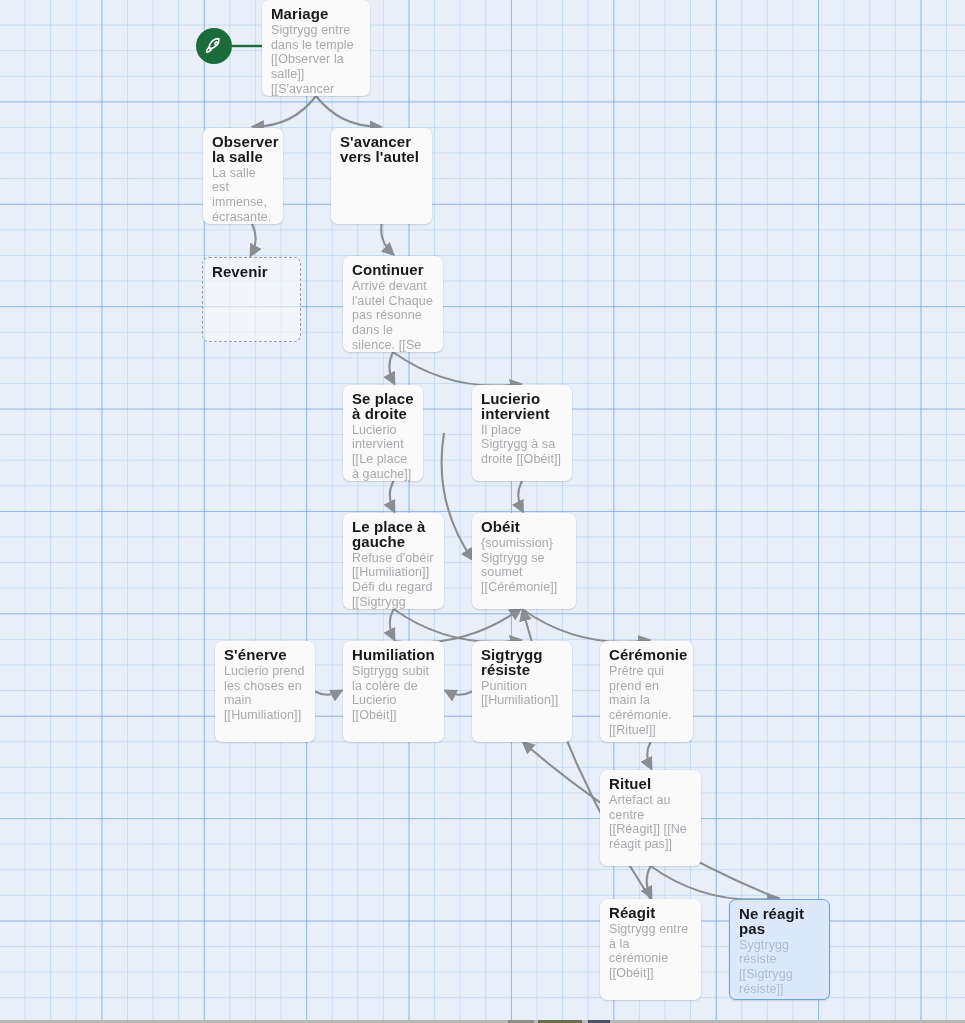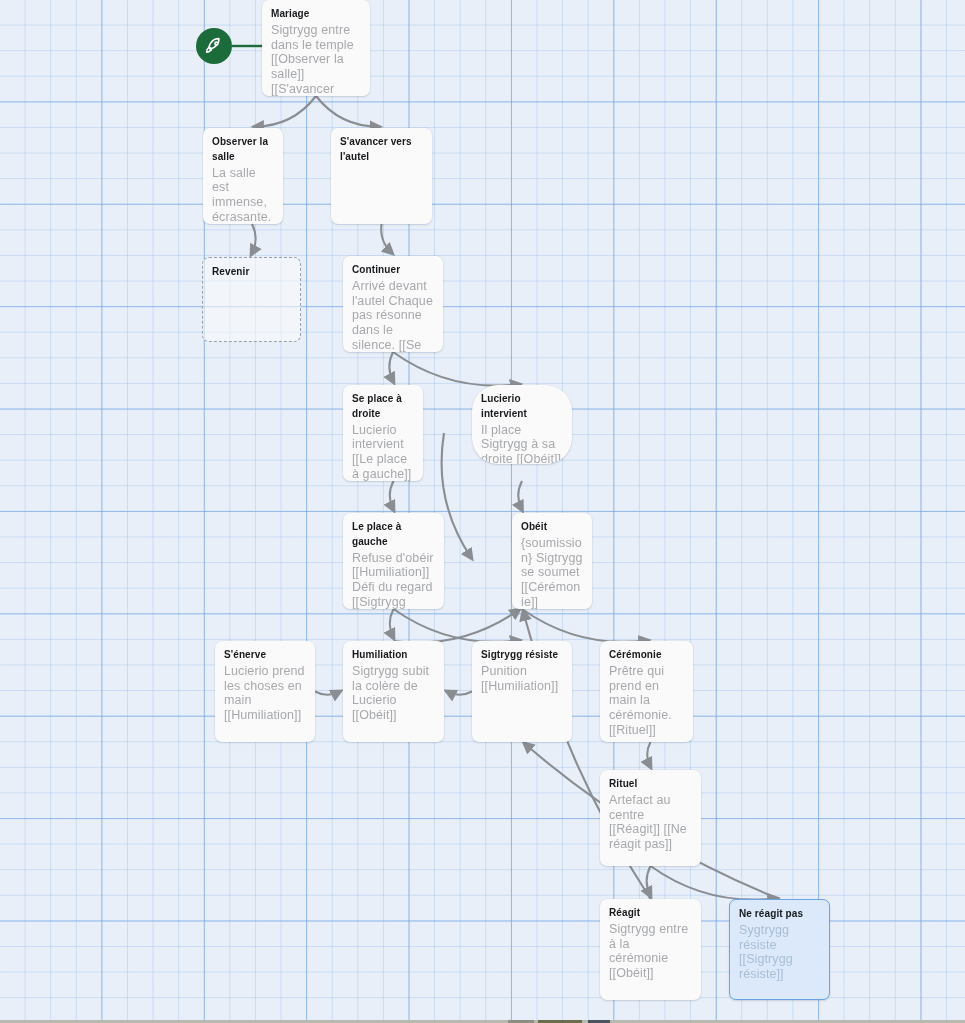--- a/index.html
+++ b/index.html
@@ -32,21 +32,21 @@
 
   .passage {
     position:absolute;
     background:#fafafa;
     border-radius:7px;
     padding:7px 9px 6px 9px;
     overflow:hidden;
     box-shadow:0 1px 2px rgba(30,50,80,.16), 0 0 0 .5px rgba(40,60,90,.06);
   }
   .passage .ptitle {
-    font-size:10px;
+    font-size:15px;
     font-weight:700;
     color:#17191c;
     line-height:14.8px;
     letter-spacing:.1px;
   }
   .passage .pbody {
     font-size:12.5px;
     color:#a7a9ad;
     line-height:14.8px;
     letter-spacing:.1px;
@@ -144,29 +144,29 @@
         <div class="ptitle">Revenir</div>
       </div>
       <div class="passage" style="left: 343px; top: 256px; width: 100px; height: 96px;">
         <div class="ptitle">Continuer</div>
         <div class="pbody">Arrivé devant l'autel Chaque pas résonne dans le silence. [[Se place à droite]]</div>
       </div>
       <div class="passage" style="left: 343px; top: 385px; width: 80px; height: 96px;">
         <div class="ptitle">Se place à droite</div>
         <div class="pbody">Lucierio intervient [[Le place à gauche]] [[Obéit]]</div>
       </div>
-      <div class="passage" style="left: 472px; top: 385px; width: 100px; height: 79px; border-radius: 26px;">
+      <div class="passage" style="left: 472px; top: 385px; width: 100px; height: 96px;">
         <div class="ptitle">Lucierio intervient</div>
         <div class="pbody">Il place Sigtrygg à sa droite [[Obéit]]</div>
       </div>
       <div class="passage" style="left: 343px; top: 513px; width: 101px; height: 96px;">
         <div class="ptitle">Le place à gauche</div>
         <div class="pbody">Refuse d'obéir [[Humiliation]] Défi du regard [[Sigtrygg résiste]] Etat</div>
       </div>
-      <div class="passage" style="left: 472px; top: 513px; width: 80px; height: 96px; margin-left: 40px;">
+      <div class="passage" style="left: 472px; top: 513px; width: 104px; height: 96px;">
         <div class="ptitle">Obéit</div>
         <div class="pbody">{soumission} Sigtrygg se soumet [[Cérémonie]]</div>
       </div>
       <div class="passage" style="left: 215px; top: 641px; width: 100px; height: 101px;">
         <div class="ptitle">S'énerve</div>
         <div class="pbody">Lucierio prend les choses en main [[Humiliation]]</div>
       </div>
       <div class="passage" style="left: 343px; top: 641px; width: 101px; height: 101px;">
         <div class="ptitle">Humiliation</div>
         <div class="pbody">Sigtrygg subit la colère de Lucierio [[Obéit]]</div>

